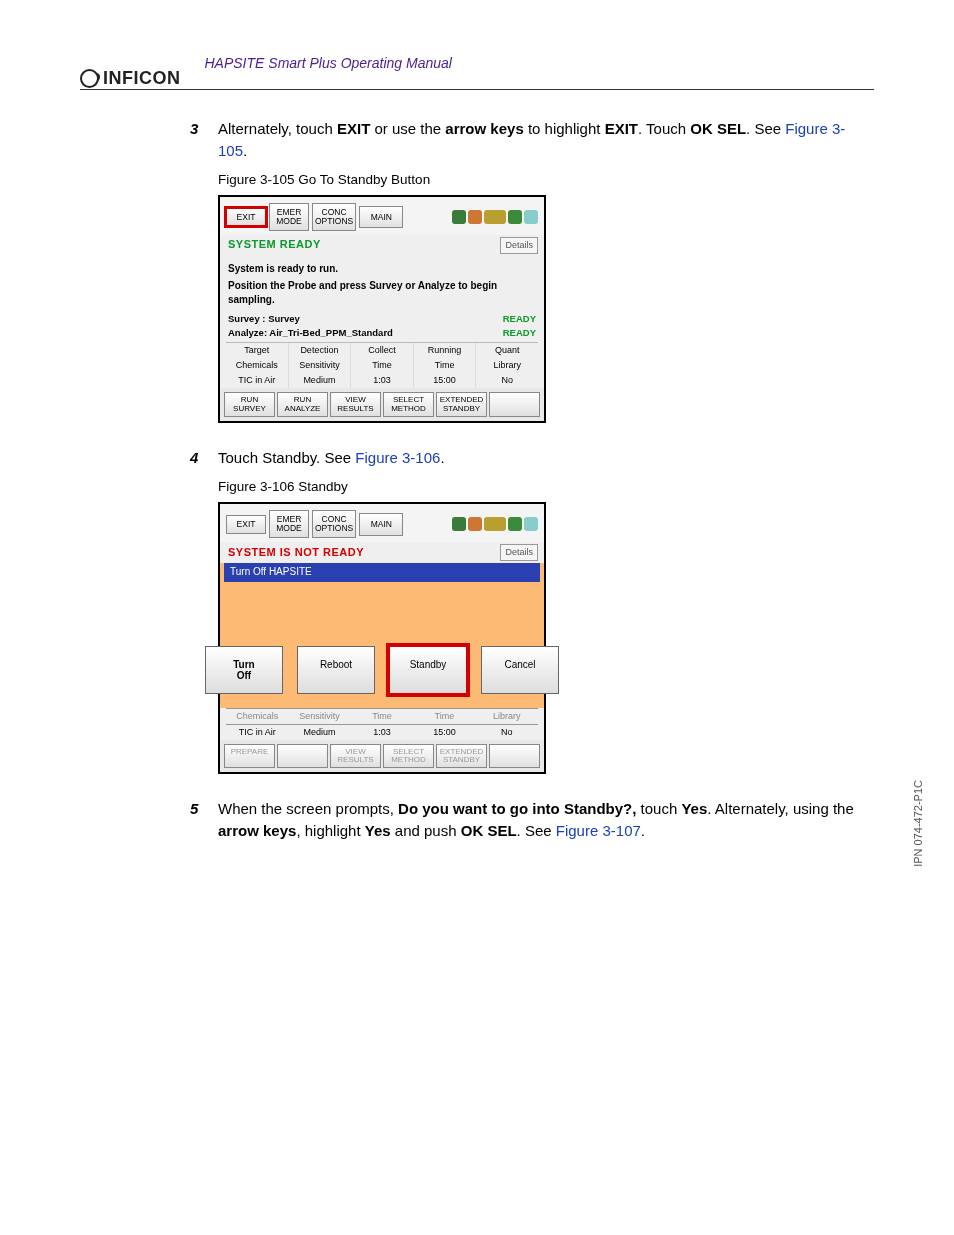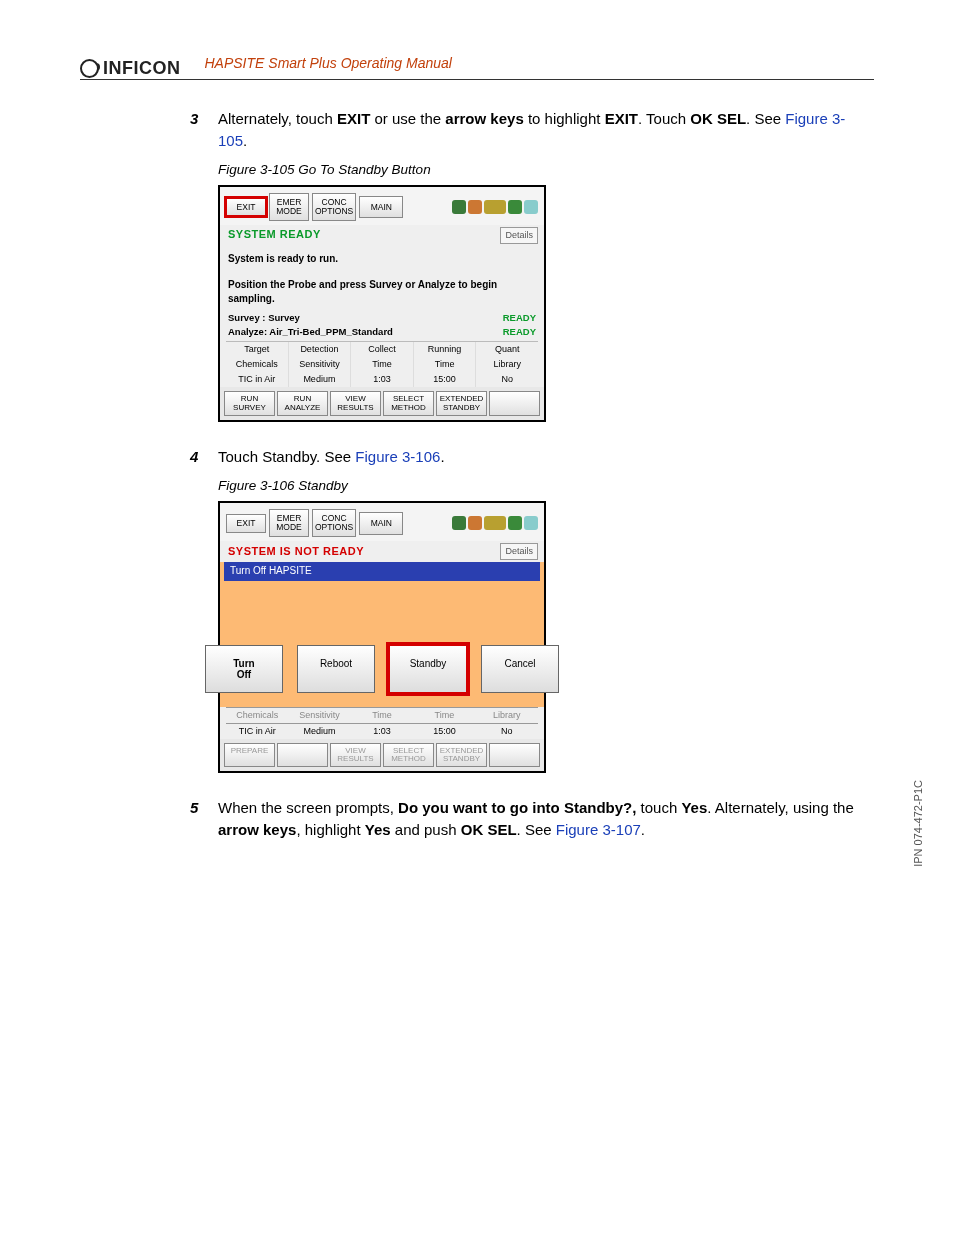--- a/index.html
+++ b/index.html
@@ -46,43 +46,42 @@
     content: "";
     position: absolute;
     right: -3px; top: 2px;
     width: 4px; height: 8px;
     border-right: 2px solid #222;
     border-radius: 0 4px 4px 0;
   }
   .header-title {
     font-style: italic;
     font-size: 14px;
-    color: #c2410c;
-    margin-bottom: 8px;
+    color: #4c1d95;
+    margin-bottom: 18px;
   }
   .content {
     margin-left: 110px;
     font-size: 15px;
     line-height: 1.45;
   }
   .step {
     display: flex;
     margin-bottom: 6px;
   }
   .step-num {
     font-weight: bold;
     font-style: italic;
     width: 28px;
     flex-shrink: 0;
   }
   .step-body { flex: 1; }
   .bold { font-weight: bold; }
   .link { color: #1a3fb8; }
   .fig-caption {
-    font-style: italic;
     font-size: 13.5px;
     margin: 8px 0 6px 28px;
   }
   .screenshot {
     width: 328px;
     border: 2px solid #000;
     margin-left: 28px;
     margin-bottom: 24px;
     font-size: 10px;
     background: #efefef;
@@ -248,21 +247,21 @@
           <span class="ss-icon" style="background:#b8a030;width:22px"></span>
           <span class="ss-icon" style="background:#3a8a3a"></span>
           <span class="ss-icon" style="background:#8cc"></span>
         </div>
       </div>
       <div class="ss-status">
         <span class="ss-status-left" style="color:#0a9a2a">SYSTEM READY</span>
         <span class="ss-detailsbtn">Details</span>
       </div>
       <div class="ss-body">
-        <div style="margin-bottom:13px">System is ready to run.</div>
+        <div style="margin-bottom:4px">System is ready to run.</div>
         <div>Position the Probe and press Survey or Analyze to begin sampling.</div>
       </div>
       <div class="ss-survey">
         <span>Survey : Survey</span>
         <span class="ready">READY</span>
       </div>
       <div class="ss-survey" style="padding-top:0">
         <span>Analyze: Air_Tri-Bed_PPM_Standard</span>
         <span class="ready">READY</span>
       </div>

